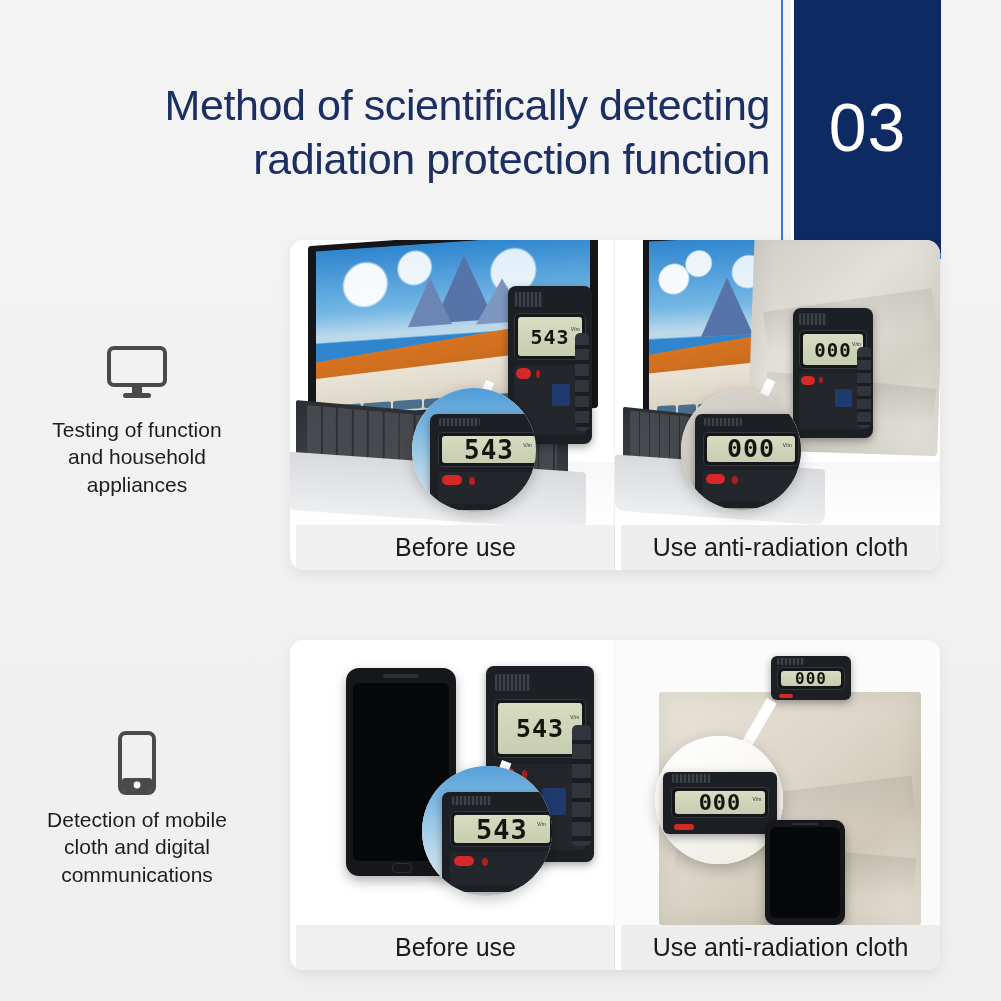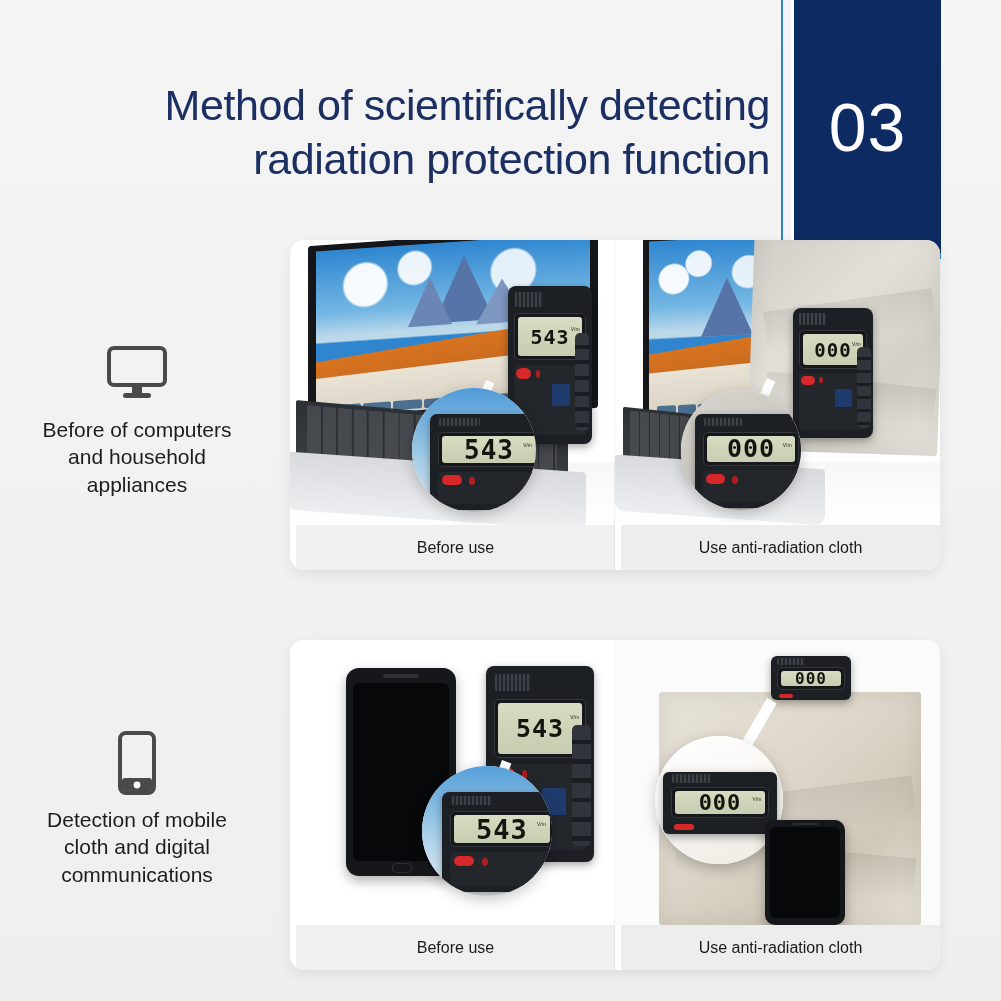--- a/index.html
+++ b/index.html
@@ -52,21 +52,21 @@
     overflow:hidden;
     display:flex;
   }
   .panel{position:relative;flex:1 1 50%;overflow:hidden;}
   .panel + .panel{box-shadow:-1px 0 0 rgba(0,0,0,0.05);}
   .photo{position:absolute;left:0;right:0;top:0;height:285px;overflow:hidden;}
   .caption{
     position:absolute;left:6px;right:0;bottom:0;height:45px;
     background:#efefef;
     display:flex;align-items:center;justify-content:center;
-    font-size:16px;color:#1a1a1a;
+    font-size:25px;color:#1a1a1a;
   }
   .panel.left .caption{background:#f0f0f0;}
   .panel.right .caption{background:#ededed;}
 
   
   .side{position:absolute;width:250px;left:12px;text-align:center;}
   .side.s1{top:340px;}
   .side.s2{top:730px;}
   .side .ico{height:66px;display:flex;align-items:center;justify-content:center;}
   .side .lbl{
@@ -154,21 +154,21 @@
   </div>
 
   <div class="side s1">
     <div class="ico">
       <svg width="62" height="56" viewBox="0 0 62 56">
         <rect x="3" y="3" width="56" height="37" rx="5" fill="none" stroke="#4a4a4a" stroke-width="4"></rect>
         <rect x="26" y="41" width="10" height="8" fill="#4a4a4a"></rect>
         <rect x="17" y="48" width="28" height="5" rx="2.5" fill="#4a4a4a"></rect>
       </svg>
     </div>
-    <div class="lbl">Before of computers
+    <div class="lbl">Testing of function
 and household
 appliances</div>
   </div>
 
   <div class="side s2">
     <div class="ico">
       <svg width="46" height="66" viewBox="0 0 46 66">
         <rect x="6" y="3" width="34" height="60" rx="6" fill="none" stroke="#4a4a4a" stroke-width="4"></rect>
         <rect x="8" y="48" width="30" height="13" rx="3" fill="#4a4a4a"></rect>
         <circle cx="23" cy="55" r="3.4" fill="#ffffff"></circle>

